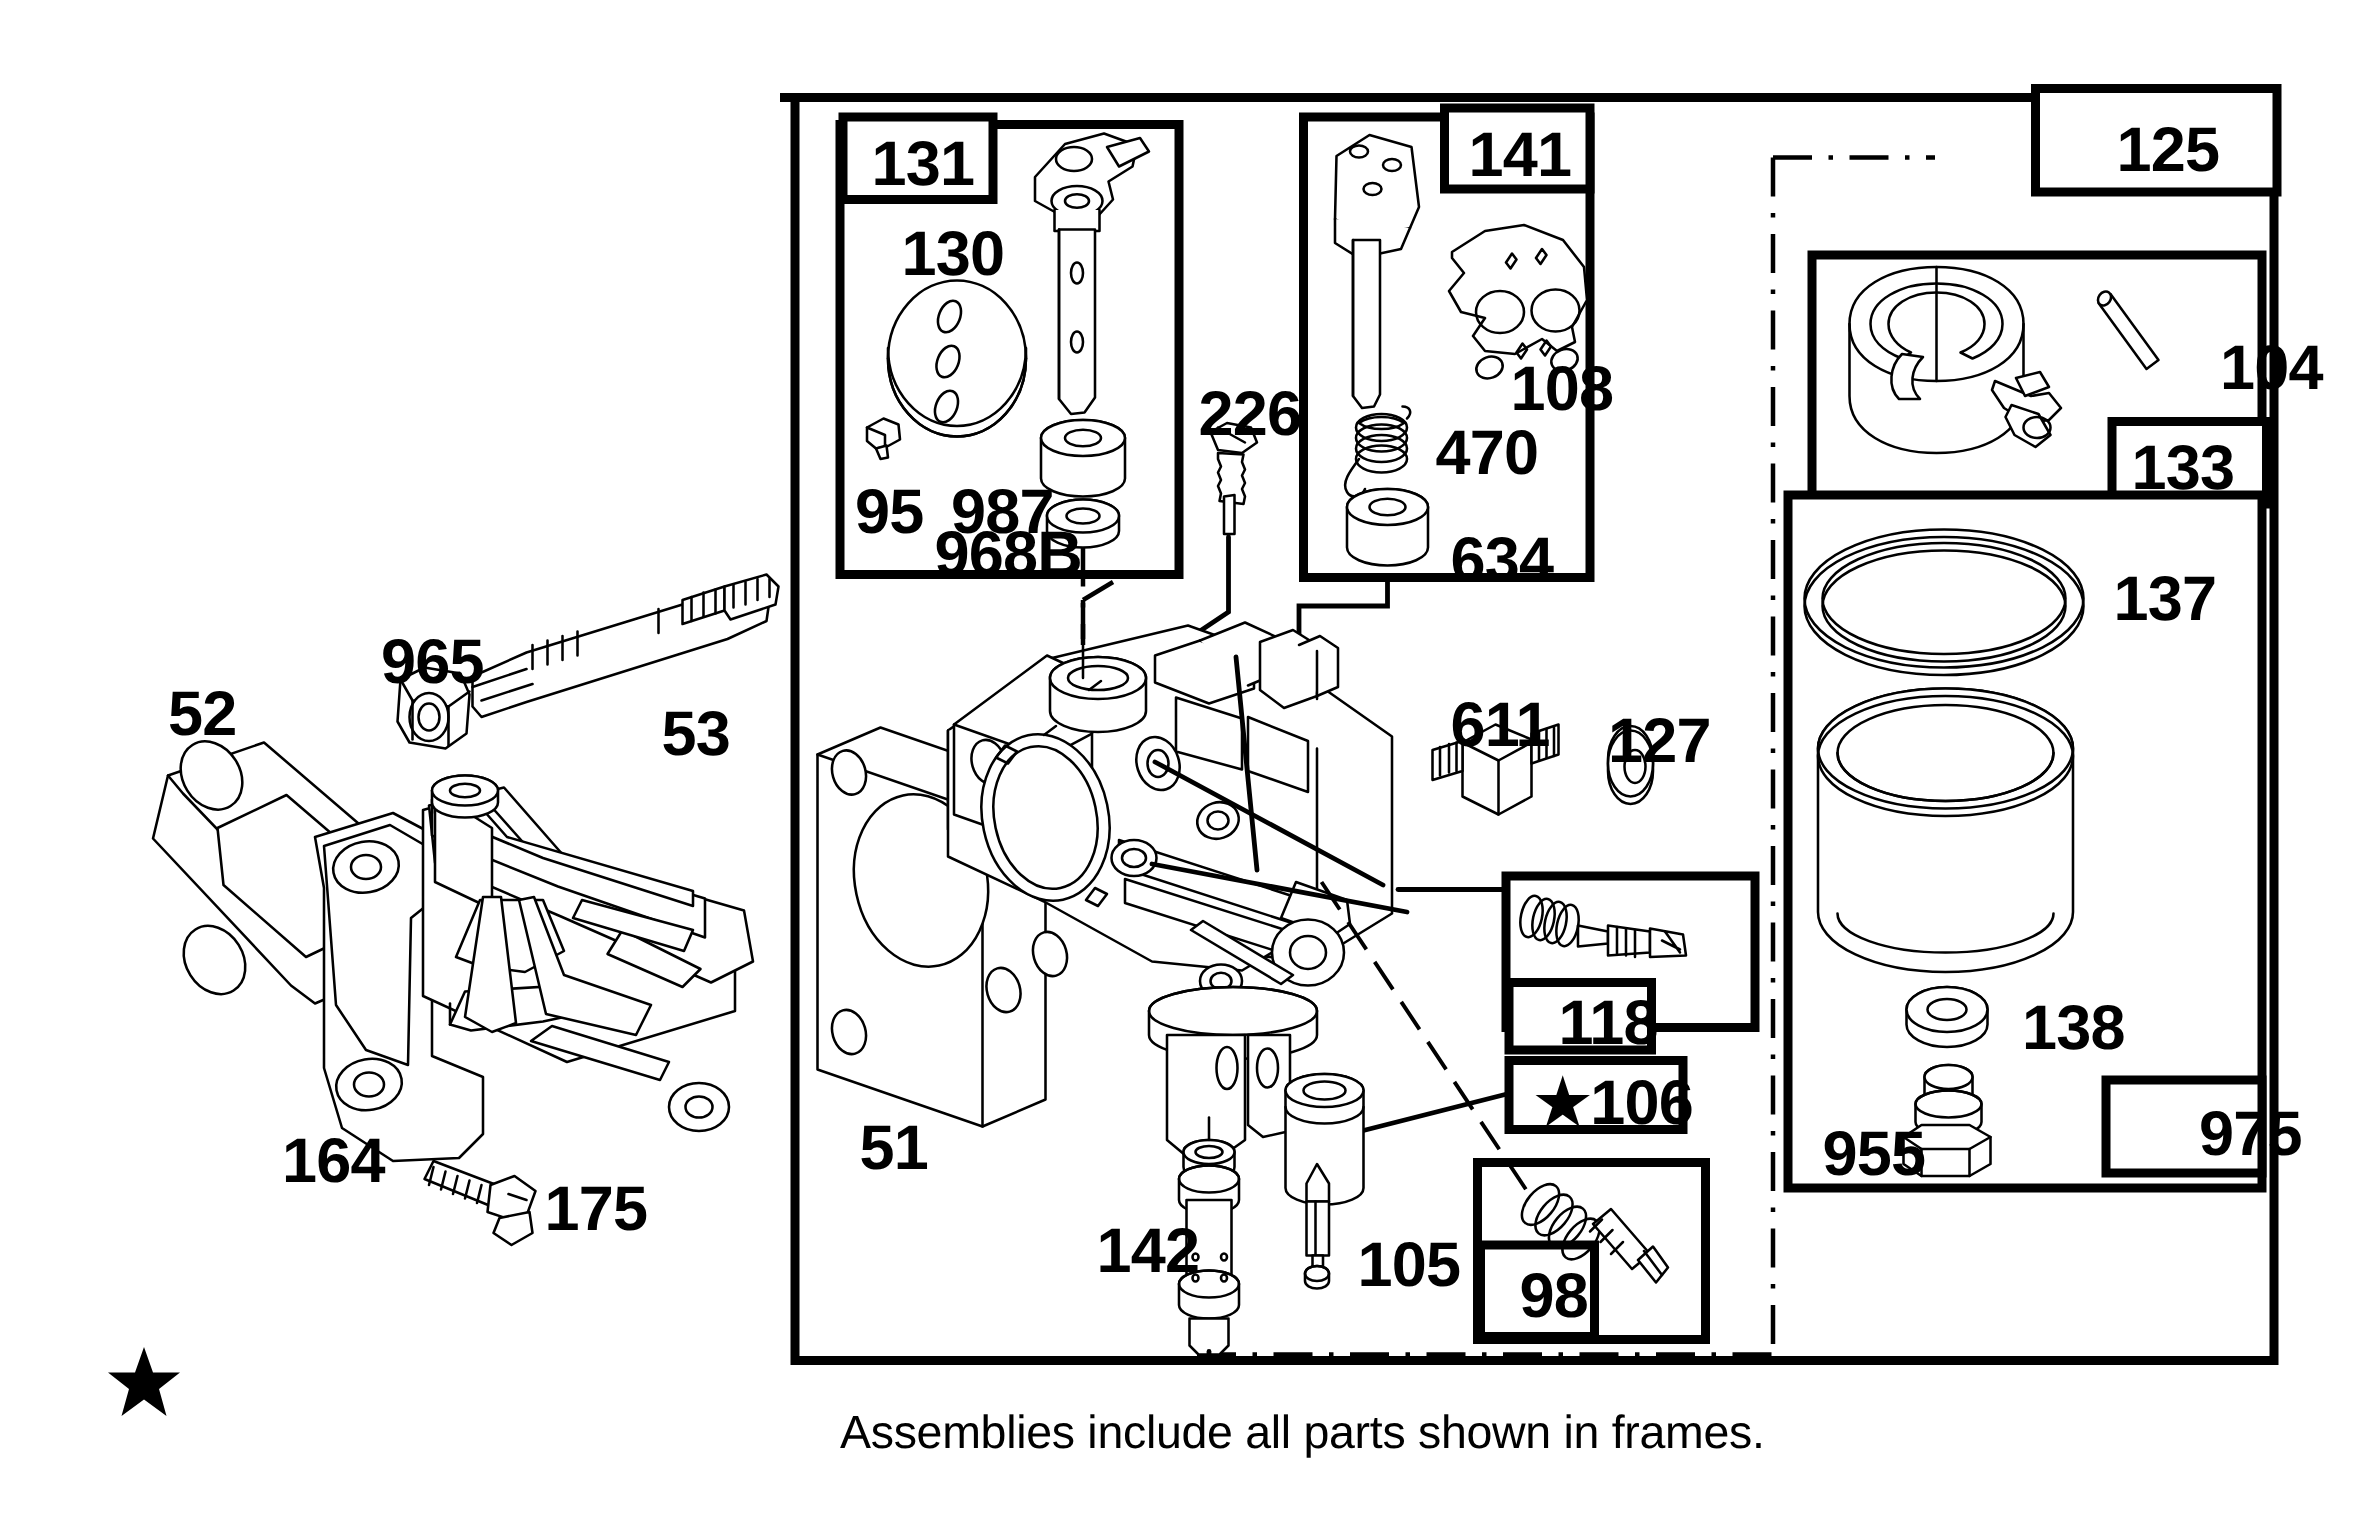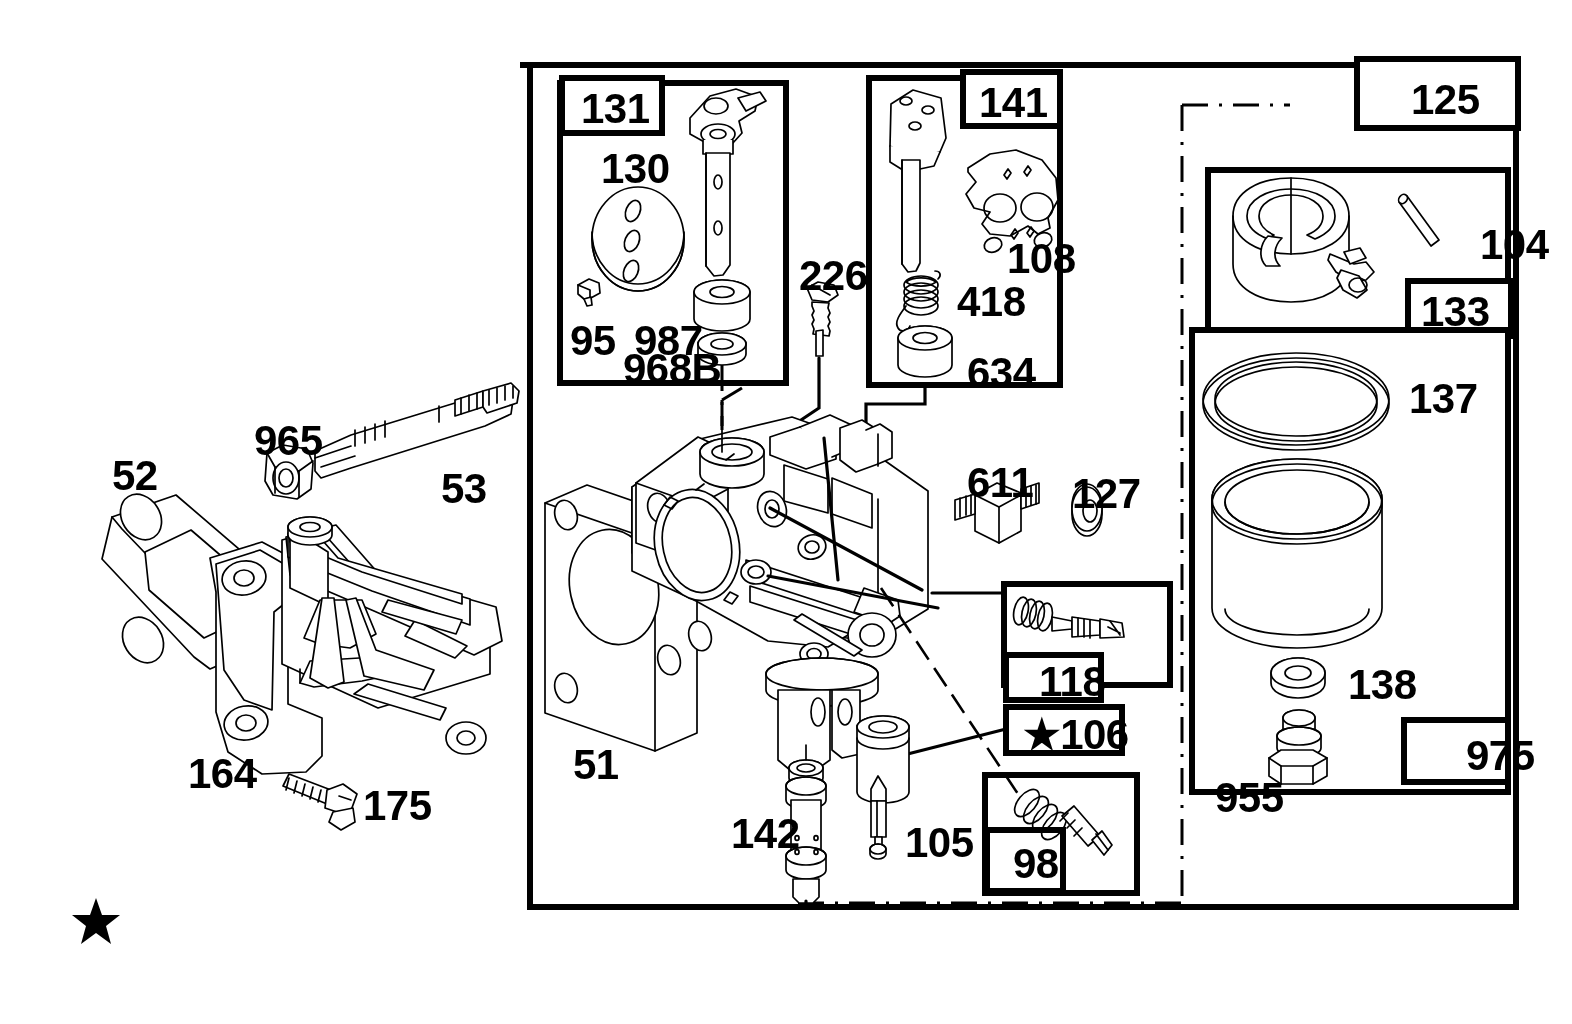--- a/index.html
+++ b/index.html
@@ -443,35 +443,36 @@
 <div class="lbl num" style="left:581px;top:88px;">131</div>
 <div class="lbl num" style="left:601px;top:148px;">130</div>
 <div class="lbl num" style="left:570px;top:320px;">95</div>
 <div class="lbl num" style="left:634px;top:308px;margin-top:12px;">987</div>
 <div class="lbl num" style="left:623px;top:348px;">968B</div>
 
 <div class="lbl num" style="left:799px;top:255px;">226</div>
 
 <div class="lbl num" style="left:979px;top:82px;">141</div>
 <div class="lbl num" style="left:1007px;top:238px;">108</div>
-<div class="lbl num" style="left:957px;top:281px;">418</div>
+<div class="lbl num" style="left:957px;top:281px;">470</div>
 <div class="lbl num" style="left:967px;top:352px;">634</div>
 
 <div class="lbl num" style="left:1411px;top:79px;">125</div>
 <div class="lbl num" style="left:1440px;top:224px;margin-left:40px;">104</div>
 <div class="lbl num" style="left:1421px;top:291px;">133</div>
 <div class="lbl num" style="left:1409px;top:378px;">137</div>
 
 <div class="lbl num" style="left:573px;top:744px;">51</div>
 <div class="lbl num" style="left:967px;top:462px;">611</div>
 <div class="lbl num" style="left:1072px;top:473px;">127</div>
 <div class="lbl num" style="left:1039px;top:661px;">118</div>
 <div class="lbl num" style="left:1023px;top:714px;">★106</div>
 <div class="lbl num" style="left:1013px;top:843px;">98</div>
 <div class="lbl num" style="left:731px;top:813px;">142</div>
 <div class="lbl num" style="left:905px;top:822px;">105</div>
 <div class="lbl num" style="left:1348px;top:664px;">138</div>
-<div class="lbl num" style="left:1215px;top:748px;margin-top:29px;">955</div>
+<div class="lbl num" style="left:1215px;top:748px;">955</div>
 <div class="lbl num" style="left:1466px;top:735px;">975</div>
 
 
+<div class="caption" style="left:560px;top:937px;">Assemblies include all parts shown in frames.</div>
 
 </div>
 
 </body></html>

